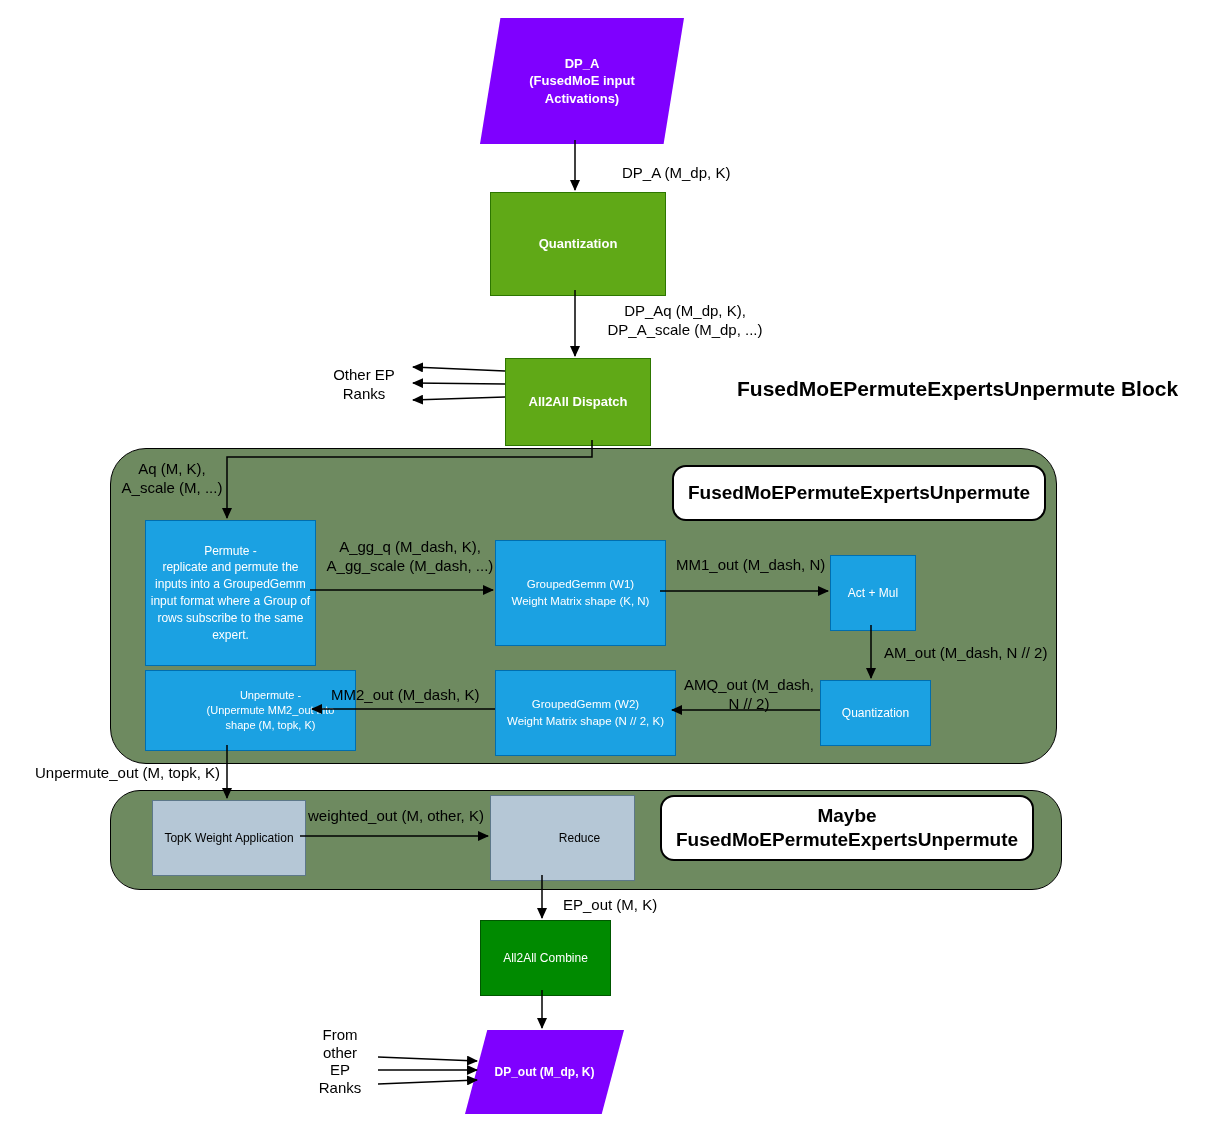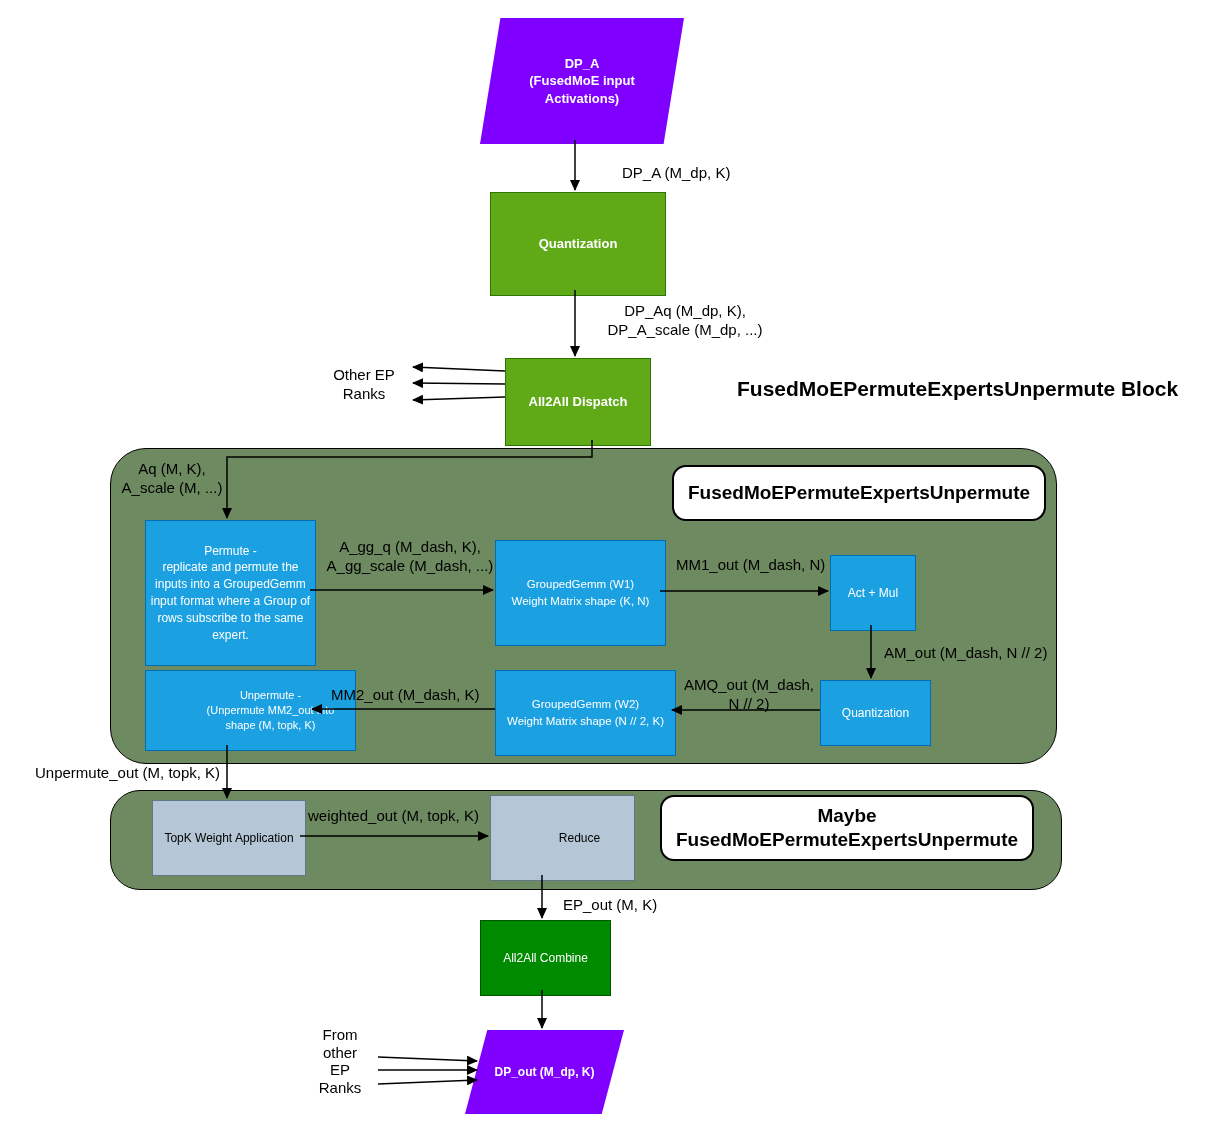--- a/index.html
+++ b/index.html
@@ -83,21 +83,21 @@
   <div class="elabel" style="left:118px; top:460px; width:108px; text-align:center;">Aq (M, K),
 A_scale (M, ...)</div>
   <div class="elabel" style="left:320px; top:538px; width:180px; text-align:center;">A_gg_q (M_dash, K),
 A_gg_scale (M_dash, ...)</div>
   <div class="elabel" style="left:676px; top:556px;">MM1_out (M_dash, N)</div>
   <div class="elabel" style="left:884px; top:644px;">AM_out (M_dash, N // 2)</div>
   <div class="elabel" style="left:683px; top:676px; width:132px; text-align:center;">AMQ_out (M_dash,
 N // 2)</div>
   <div class="elabel" style="left:331px; top:686px;">MM2_out (M_dash, K)</div>
   <div class="elabel" style="left:35px; top:764px;">Unpermute_out (M, topk, K)</div>
-  <div class="elabel" style="left:308px; top:807px;">weighted_out (M, topk, K)</div>
+  <div class="elabel" style="left:308px; top:807px;">weighted_out (M, other, K)</div>
   <div class="elabel" style="left:563px; top:896px;">EP_out (M, K)</div>
   <div class="elabel" style="left:314px; top:1026px; width:52px; text-align:center; line-height:1.18;">From
 other
 EP
 Ranks</div>
 
   <svg class="edges" width="1230" height="1134" viewBox="0 0 1230 1134">
     <defs>
       <marker id="ah" markerUnits="userSpaceOnUse" markerWidth="12" markerHeight="10" refX="10" refY="5" orient="auto">
         <path d="M0,0 L11,5 L0,10 Z" fill="#000"></path>

